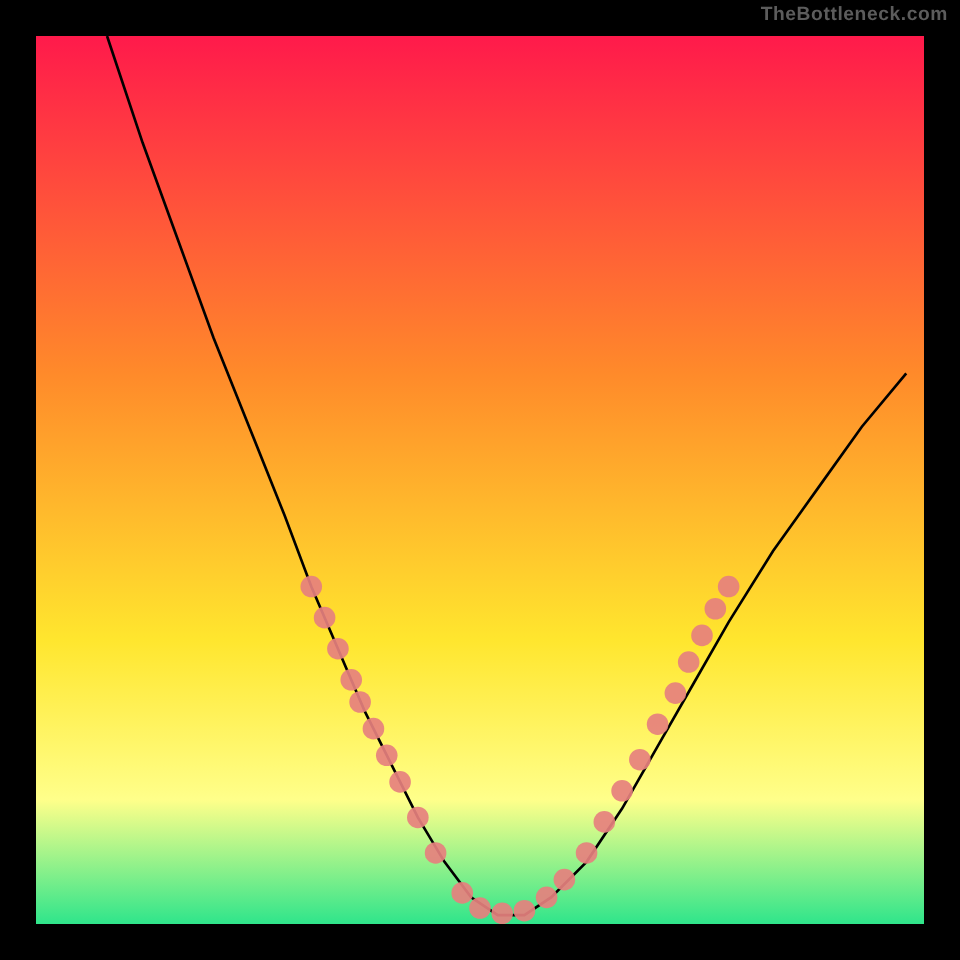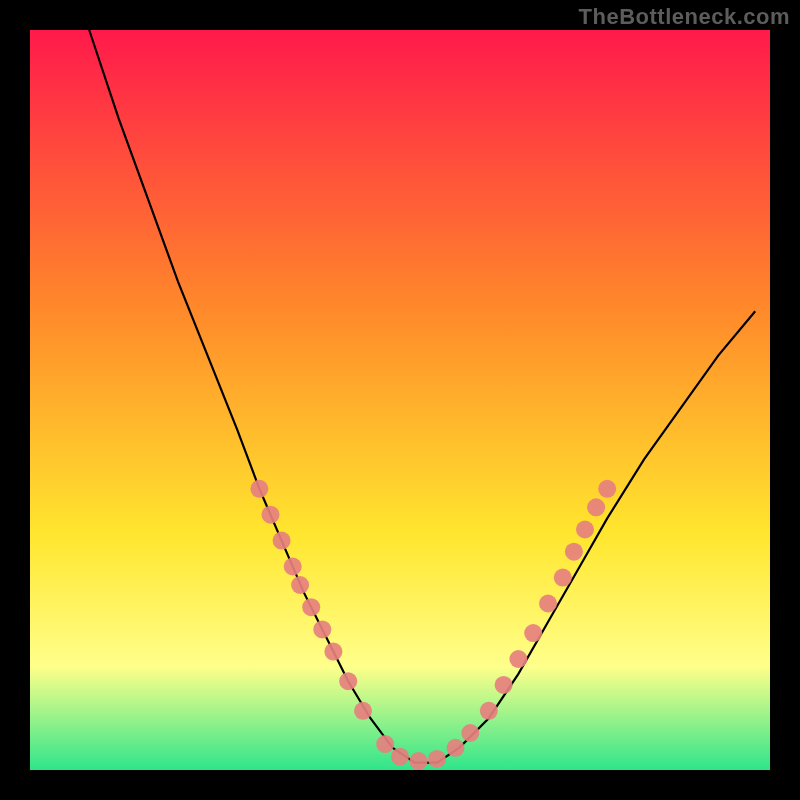--- a/index.html
+++ b/index.html
@@ -15,21 +15,21 @@
     position: relative;
     width: 800px;
     height: 800px;
     background: #000;
   }
   .watermark {
     position: absolute;
     top: 4px;
     right: 10px;
     color: #5c5c5c;
-    font-size: 22px;
+    font-size: 16px;
     font-weight: 600;
     letter-spacing: 0.5px;
     z-index: 5;
   }
   svg.plot {
     position: absolute;
     left: 0;
     top: 0;
   }
 </style>

